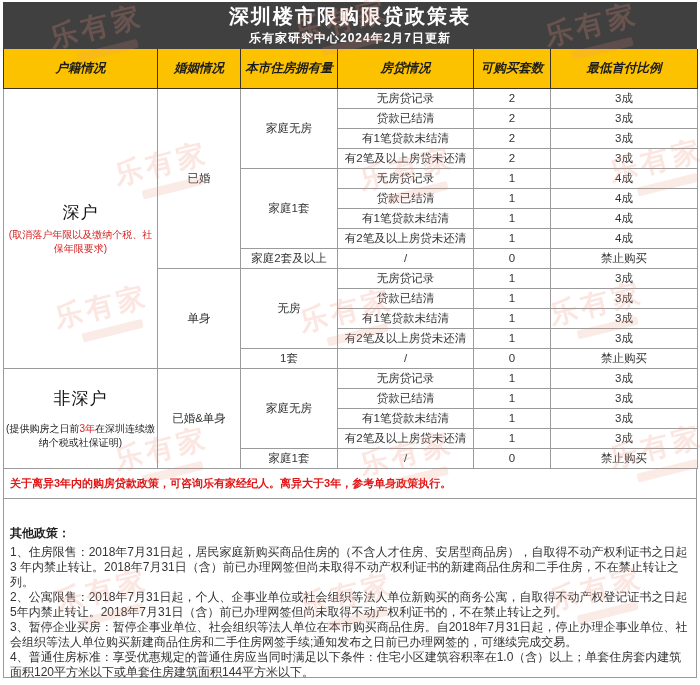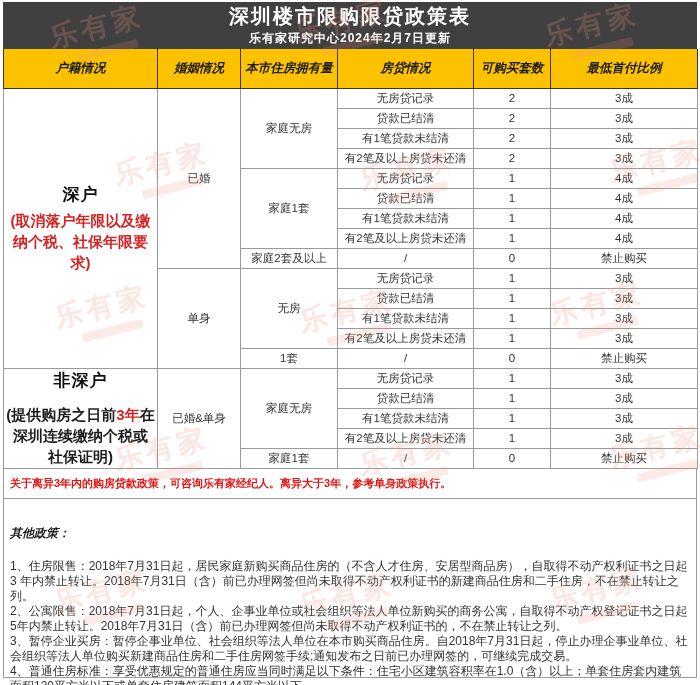--- a/index.html
+++ b/index.html
@@ -14,35 +14,35 @@
   .banner-sub   { color:#ffffff; font-size:12px; font-weight:bold; margin-top:3px; letter-spacing:1px; }
 
   
   table { border-collapse:collapse; table-layout:fixed; width:694px; }
   thead th { background:#fcc200; color:#1c1c1c; font-size:12.5px; font-weight:bold;
              height:39px; border:1px solid #3c3325; border-top:none;font-style:italic; }
   tbody td { border:1px solid #9b9b9b; font-size:11.5px; color:#333333;
              text-align:center; vertical-align:middle; padding:0 2px; }
   tbody tr { height:20px; }
 
-  .hk-name { font-size:17px; font-weight:bold; color:#111111; letter-spacing:1px; }
-  .hk-note { font-size:15px; font-weight:bold; line-height:1.4; margin-top:4px; }
+  .hk-name { font-size:17px; font-weight:normal; color:#111111; letter-spacing:1px; }
+  .hk-note { font-size:10px; font-weight:normal; line-height:1.4; margin-top:4px; }
   .hk-note.all-red { color:#d42222; }
   .hk-note.dark { color:#1d1d1d; margin-top:12px; }
   .red-inline { color:#d42222; }
 
   
   .divorce-box { border:1px solid #9b9b9b; border-top:none; height:30px;
                  display:flex; align-items:center; padding-left:6px; }
   .divorce-text { color:#e01515; font-size:11px; font-weight:bold; }
 
   
   .policy-box { border:1px solid #9b9b9b; margin-top:-1px; height:180px;
                 padding:26px 8px 0 6px; }
-  .policy-title { font-size:12px; font-weight:bold; color:#1d1d1d; margin-bottom:17px;font-style:italic; }
+  .policy-title { font-size:12px; font-weight:bold; color:#1d1d1d; margin-bottom:3px; }
   .policy-item { font-size:12px; color:#333333; line-height:15px; }
 
   
   .wm-layer { position:absolute; left:0; top:0; width:700px; height:685px;
               pointer-events:none; overflow:hidden; z-index:5; }
   .wm { position:absolute; transform:rotate(-14deg); opacity:.9; }
   .wm-text { display:block; font-size:28px; font-weight:bold; font-style:normal;
              color:rgba(236,146,124,0.26); letter-spacing:4px; white-space:nowrap; }
   .wm-tag { display:block; width:62px; height:9px; border-radius:2px;
             background:rgba(236,146,124,0.20); margin:2px 0 0 22px; }

